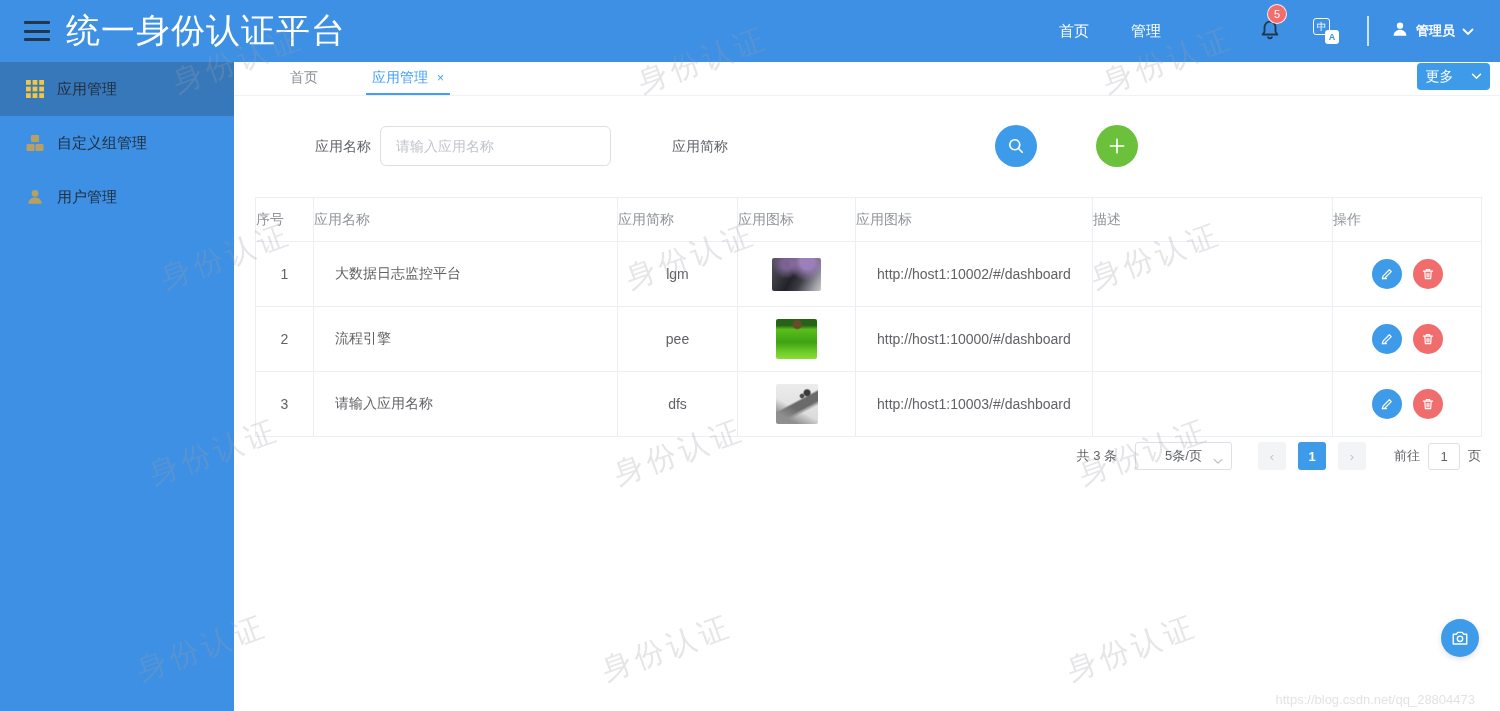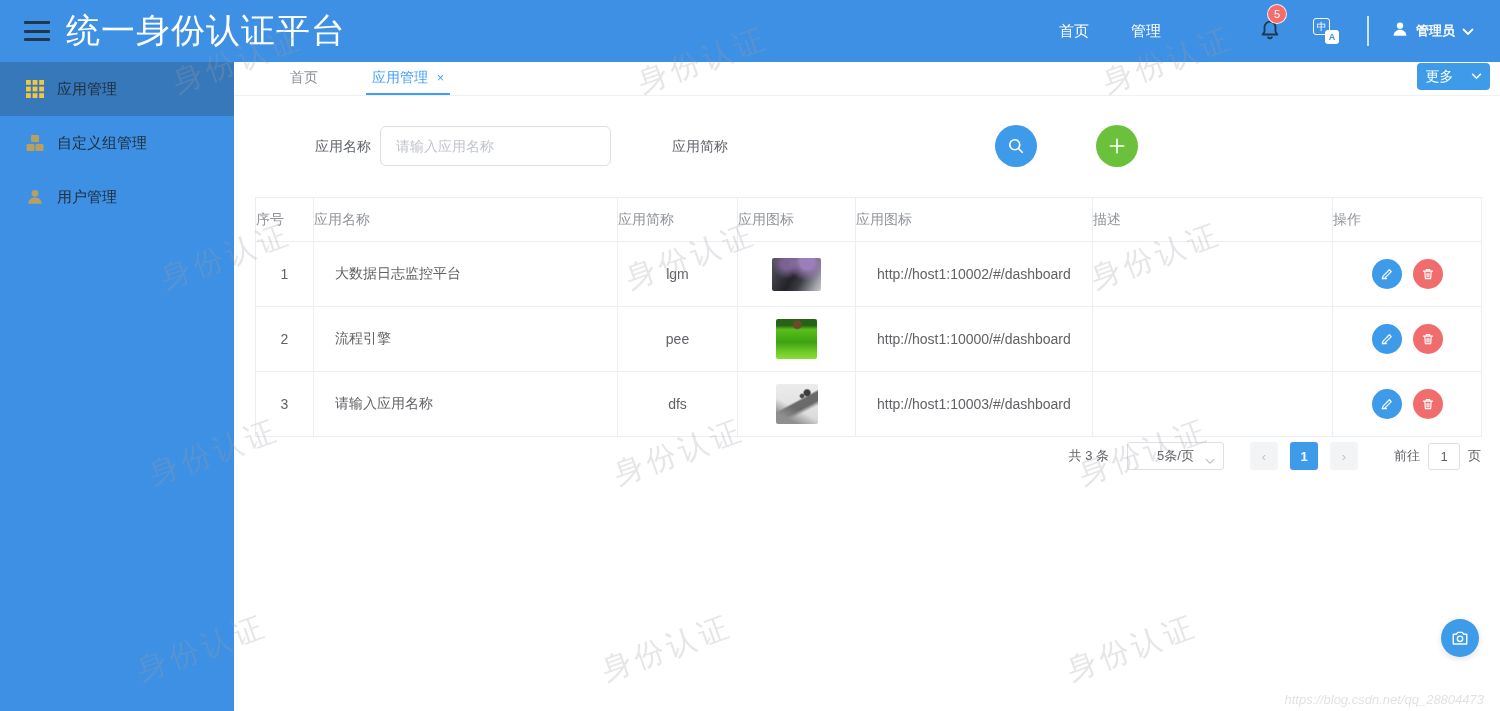--- a/index.html
+++ b/index.html
@@ -102,37 +102,37 @@
     align-items:center; font-size:13px; color:#606266; }
   .pg-total { margin-right:18px; }
   .pg-size { width:97px; height:28px; border:1px solid #dcdfe6; border-radius:3px; position:relative;
     display:flex; align-items:center; justify-content:center; cursor:pointer; margin-right:20px;
     color:#606266; background:#fff; }
   .pg-size .chev { position:absolute; right:8px; top:10px; }
   .pg-btn { width:28px; height:28px; border-radius:3px; display:flex; align-items:center;
     justify-content:center; font-size:13px; }
   .pg-arrow { background:#f3f4f6; color:#c0c4cc; cursor:default; margin:0 6px; }
   .pg-num { background:#3d9be9; color:#fff; font-weight:600; margin:0 6px; cursor:pointer; }
-  .pg-goto-label { margin:0 8px 0 30px; }
+  .pg-goto-label { margin:0 8px 0 22px; }
   .pg-goto-input { width:32px; height:27px; border:1px solid #dcdfe6; border-radius:3px;
     text-align:center; font-size:13px; color:#606266; outline:none;
     font-family:"Liberation Sans","DejaVu Sans",sans-serif; }
   .pg-unit { margin-left:8px; }
 
   
   .camera-fab { position:absolute; left:1441px; top:619px; width:38px; height:38px; border-radius:50%;
     background:#3d9be9; border:none; display:flex; align-items:center; justify-content:center;
     cursor:pointer; z-index:25; box-shadow:0 2px 6px rgba(0,0,0,.12); }
 
   
   .wm-layer { position:absolute; inset:0; z-index:30; pointer-events:none; overflow:hidden; }
   .wm { position:absolute; font-size:30px; letter-spacing:4px; color:rgba(160,160,165,.26);
     transform:rotate(-20deg); white-space:nowrap; }
-  .wm-url { position:absolute; right:16px; bottom:4px; font-size:13px; color:rgba(190,190,192,.45);
-    z-index:31; pointer-events:none;font-style:italic; }
+  .wm-url { position:absolute; right:25px; bottom:4px; font-size:13px; color:rgba(190,190,192,.45);
+    z-index:31; pointer-events:none; }
 </style>
 </head>
 <body>
 
 <div class="page">
 
   <header class="header">
     <div class="hamburger">
       <span></span>
         <span></span>

